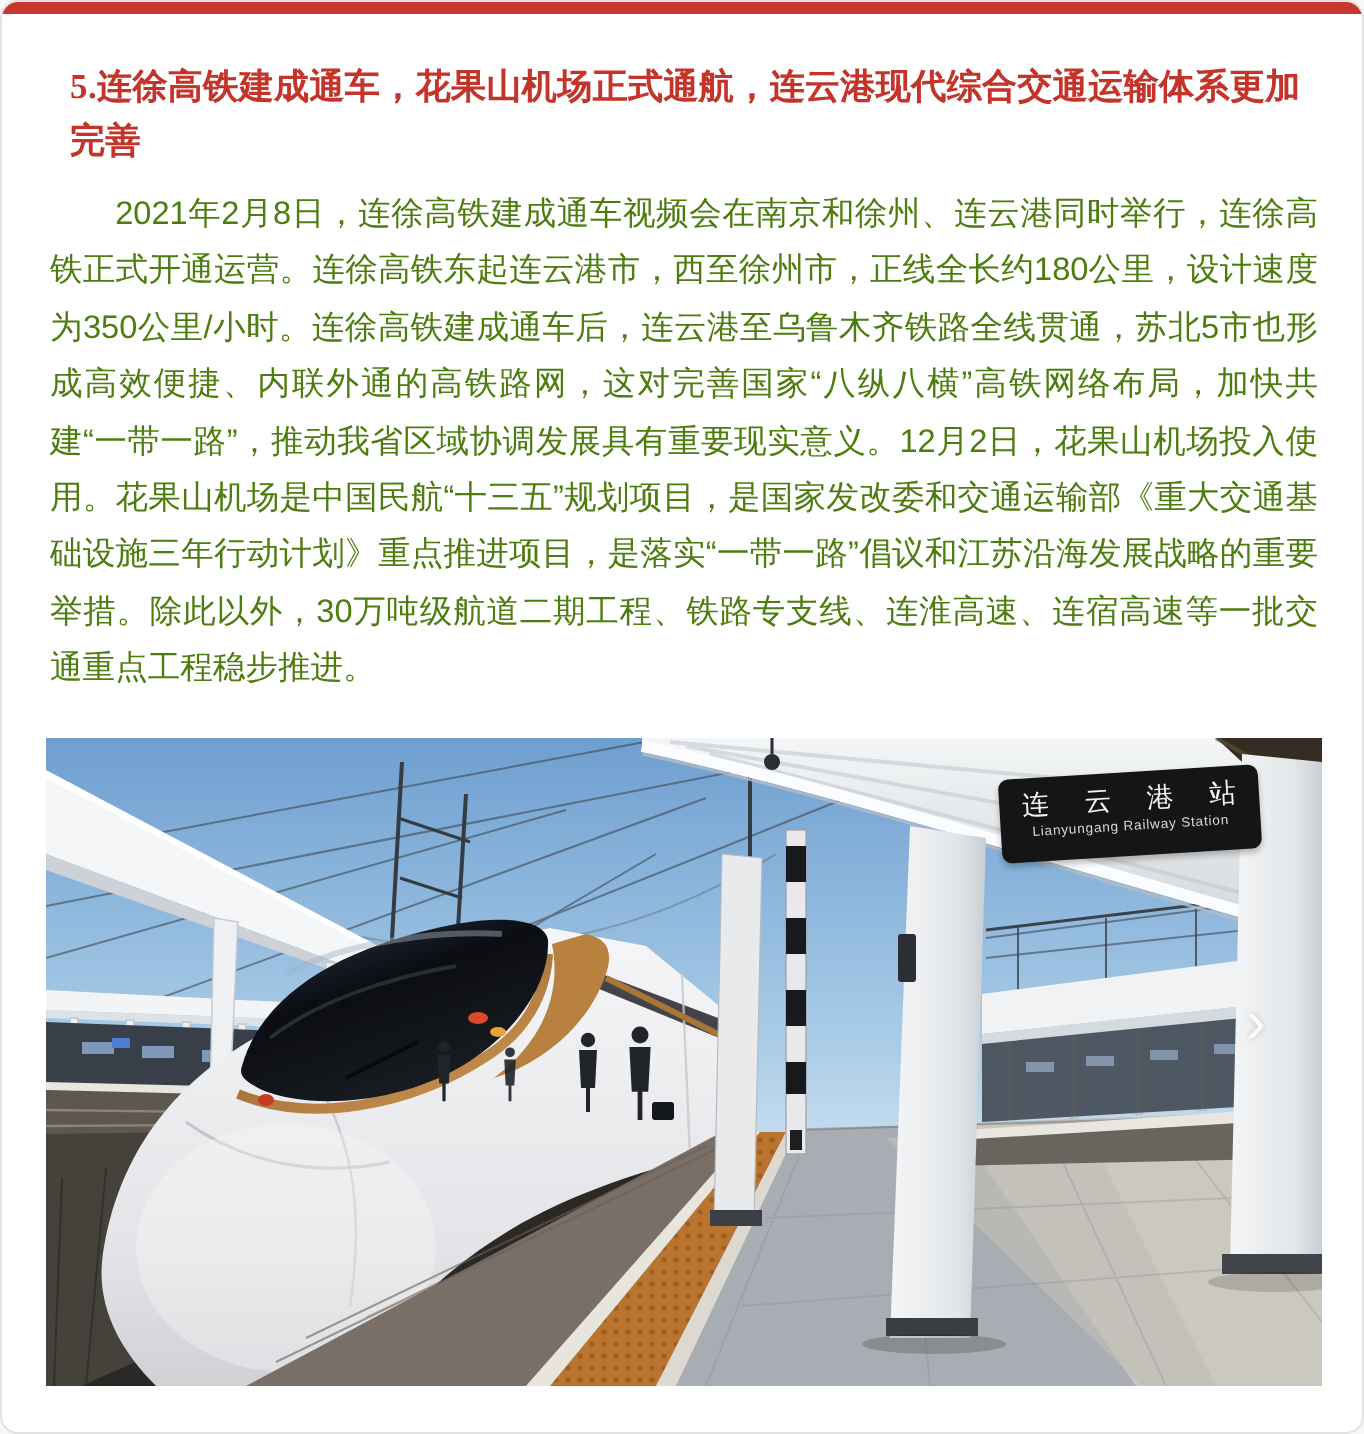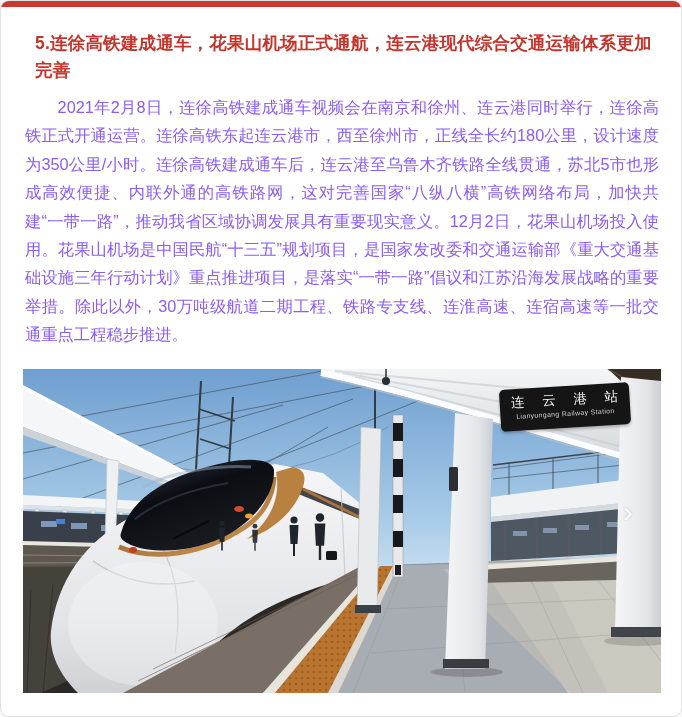--- a/index.html
+++ b/index.html
@@ -1,23 +1,23 @@
 <!DOCTYPE html>
 <html><head>
 <meta charset="utf-8">
 <style>
   html,body{margin:0;padding:0;background:#f7f7f7;font-family:"Liberation Sans","DejaVu Sans",sans-serif;}
   .page{position:relative;width:680px;height:715px;margin:0 auto;background:#ffffff;
         border:1px solid #e2e2e2;border-radius:9px;overflow:hidden;box-sizing:content-box;}
   .red-bar{position:absolute;top:0;left:0;width:100%;height:6px;background:#c8382f;}
-  .title-row{position:absolute;top:29px;left:24px;right:18px;display:flex;align-items:flex-end;}
+  .title-row{position:absolute;top:29px;left:24px;right:18px;display:flex;align-items:flex-end;font-family:Liberation Serif, serif;}
   .title-accent{flex:0 0 3px;background:#c4342b;margin-right:7px;}
   .article-title{font-size:17.5px;font-weight:bold;color:#c4342b;line-height:27px;letter-spacing:0.2px;margin:0;}
   .body-text{position:absolute;top:92px;left:24px;width:634px;margin:0;
-             font-size:16.3px;line-height:28.4px;color:#8b5cf6;text-align:justify;text-indent:2em;}
+             font-size:16.3px;line-height:28.4px;color:#4d7c0f;text-align:justify;text-indent:2em;}
   .photo{position:absolute;left:22px;top:368px;width:638px;height:324px;margin:0;overflow:hidden;background:#9db8d2;}
   .photo svg{display:block;width:638px;height:324px;}
   .station-sign{position:absolute;left:477px;top:17px;width:130px;height:42px;background:#151515;
                 border-radius:5px;transform:rotate(-3.5deg);text-align:center;color:#f2f2f2;
                 box-shadow:0 2px 3px rgba(0,0,0,0.25);}
   .sign-cn{font-size:13.5px;letter-spacing:7px;margin-top:5px;text-indent:7px;white-space:nowrap;}
   .sign-en{font-size:6.8px;letter-spacing:0.4px;color:#d6d6d6;margin-top:1px;white-space:nowrap;}
   .next-chevron{position:absolute;left:600px;top:128px;font-size:30px;color:#ffffff;opacity:0.75;
                 line-height:30px;cursor:pointer;text-shadow:0 0 3px rgba(0,0,0,0.25);}
 </style>

